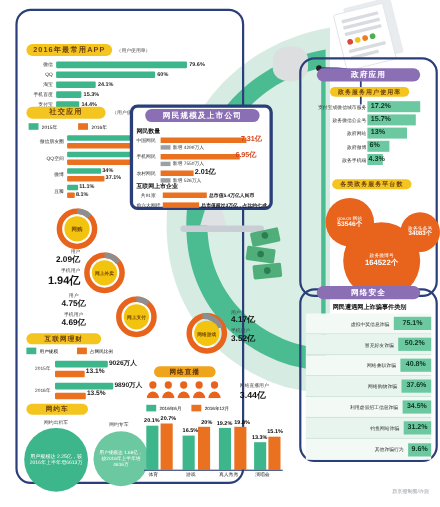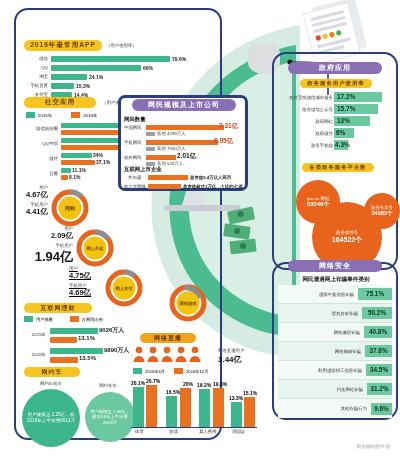--- a/index.html
+++ b/index.html
@@ -158,64 +158,64 @@
   </div>
 
   <div style="position:absolute;left:50px;top:188px;">
     <svg width="40" height="40">
       <circle cx="20" cy="20" r="16" fill="none" stroke="#e8631c" stroke-width="5"></circle>
       <path d="M20 4 A16 16 0 0 1 31.3 8.7" fill="none" stroke="#8e8e8e" stroke-width="5"></path>
       <circle cx="20" cy="20" r="11.5" fill="#f2c30f"></circle>
     </svg>
     <div style="position:absolute;left:0;top:0;width:40px;height:40px;display:flex;align-items:center;justify-content:center;font-size:5px;font-weight:bold;color:#7a4a05;">网购</div>
   </div>
-  <div style="position:absolute;left:8px;top:185px;text-align:right;width:40px;">
-    <div class="tiny note">用户</div>
-    <div class="stat-num" style="font-size:7.5px;">4.67亿</div>
-    <div class="tiny note" style="margin-top:2px;">手机用户</div>
-    <div class="stat-num" style="font-size:7.5px;">4.41亿</div>
-  </div>
 
   <div style="position:absolute;left:75px;top:228px;">
     <svg width="40" height="40">
       <circle cx="20" cy="20" r="16" fill="none" stroke="#e8631c" stroke-width="5"></circle>
       <path d="M20 4 A16 16 0 0 1 32.5 10.5" fill="none" stroke="#8e8e8e" stroke-width="5"></path>
       <circle cx="20" cy="20" r="11.5" fill="#f2c30f"></circle>
     </svg>
     <div style="position:absolute;left:0;top:0;width:40px;height:40px;display:flex;align-items:center;justify-content:center;font-size:4.3px;font-weight:bold;color:#7a4a05;">网上外卖</div>
   </div>
   <div style="position:absolute;left:33px;top:226px;text-align:right;width:40px;">
     <div class="tiny note">用户</div>
     <div class="stat-num" style="font-size:7.5px;">2.09亿</div>
     <div class="tiny note" style="margin-top:2px;">手机用户</div>
-    <div class="stat-num" style="font-size:13px;">1.94亿</div>
+    <div class="stat-num" style="font-size:10px;">1.94亿</div>
   </div>
 
   <div style="position:absolute;left:104px;top:268px;">
     <svg width="40" height="40">
       <circle cx="20" cy="20" r="16" fill="none" stroke="#e8631c" stroke-width="5"></circle>
       <path d="M20 4 A16 16 0 0 1 30.5 7.9" fill="none" stroke="#8e8e8e" stroke-width="5"></path>
       <circle cx="20" cy="20" r="11.5" fill="#f2c30f"></circle>
     </svg>
     <div style="position:absolute;left:0;top:0;width:40px;height:40px;display:flex;align-items:center;justify-content:center;font-size:4.3px;font-weight:bold;color:#7a4a05;">网上支付</div>
   </div>
-  <div style="position:absolute;left:69px;top:266px;text-align:left;width:40px;text-decoration:underline;">
+  <div style="position:absolute;left:47px;top:266px;text-align:center;width:40px;">
     <div class="tiny note">用户</div>
     <div class="stat-num" style="font-size:7.5px;">4.75亿</div>
     <div class="tiny note" style="margin-top:2px;">手机用户</div>
     <div class="stat-num" style="font-size:7.5px;">4.69亿</div>
   </div>
 
   <div style="position:absolute;left:168px;top:283px;">
     <svg width="40" height="40">
       <circle cx="20" cy="20" r="16" fill="none" stroke="#e8631c" stroke-width="5"></circle>
       <path d="M16 4.5 A16 16 0 0 1 32 15" fill="none" stroke="#8e8e8e" stroke-width="5"></path>
       <circle cx="20" cy="20" r="11.5" fill="#f2c30f"></circle>
     </svg>
     <div style="position:absolute;left:0;top:0;width:40px;height:40px;display:flex;align-items:center;justify-content:center;font-size:4.3px;font-weight:bold;color:#7a4a05;">网络游戏</div>
+  </div>
+  <div style="position:absolute;left:210px;top:281px;text-align:left;width:42px;">
+    <div class="tiny note">用户</div>
+    <div class="stat-num" style="font-size:7.5px;">4.17亿</div>
+    <div class="tiny note" style="margin-top:2px;">手机用户</div>
+    <div class="stat-num" style="font-size:7.5px;">3.52亿</div>
   </div>
 
   <div class="pill pill-yellow" style="position:absolute;left:24px;top:303px;width:68px;height:10px;font-size:6px;">
     <span>互联网理财</span>
   </div>
   <div class="legend" style="position:absolute;left:24px;top:316px;font-size:4.2px;">
     <span class="swatch" style="background:#3cb68a;"></span>
     <span>用户规模</span>
     <span class="swatch" style="background:#ea7120;margin-left:14px;"></span>
     <span>占网民比例</span>

